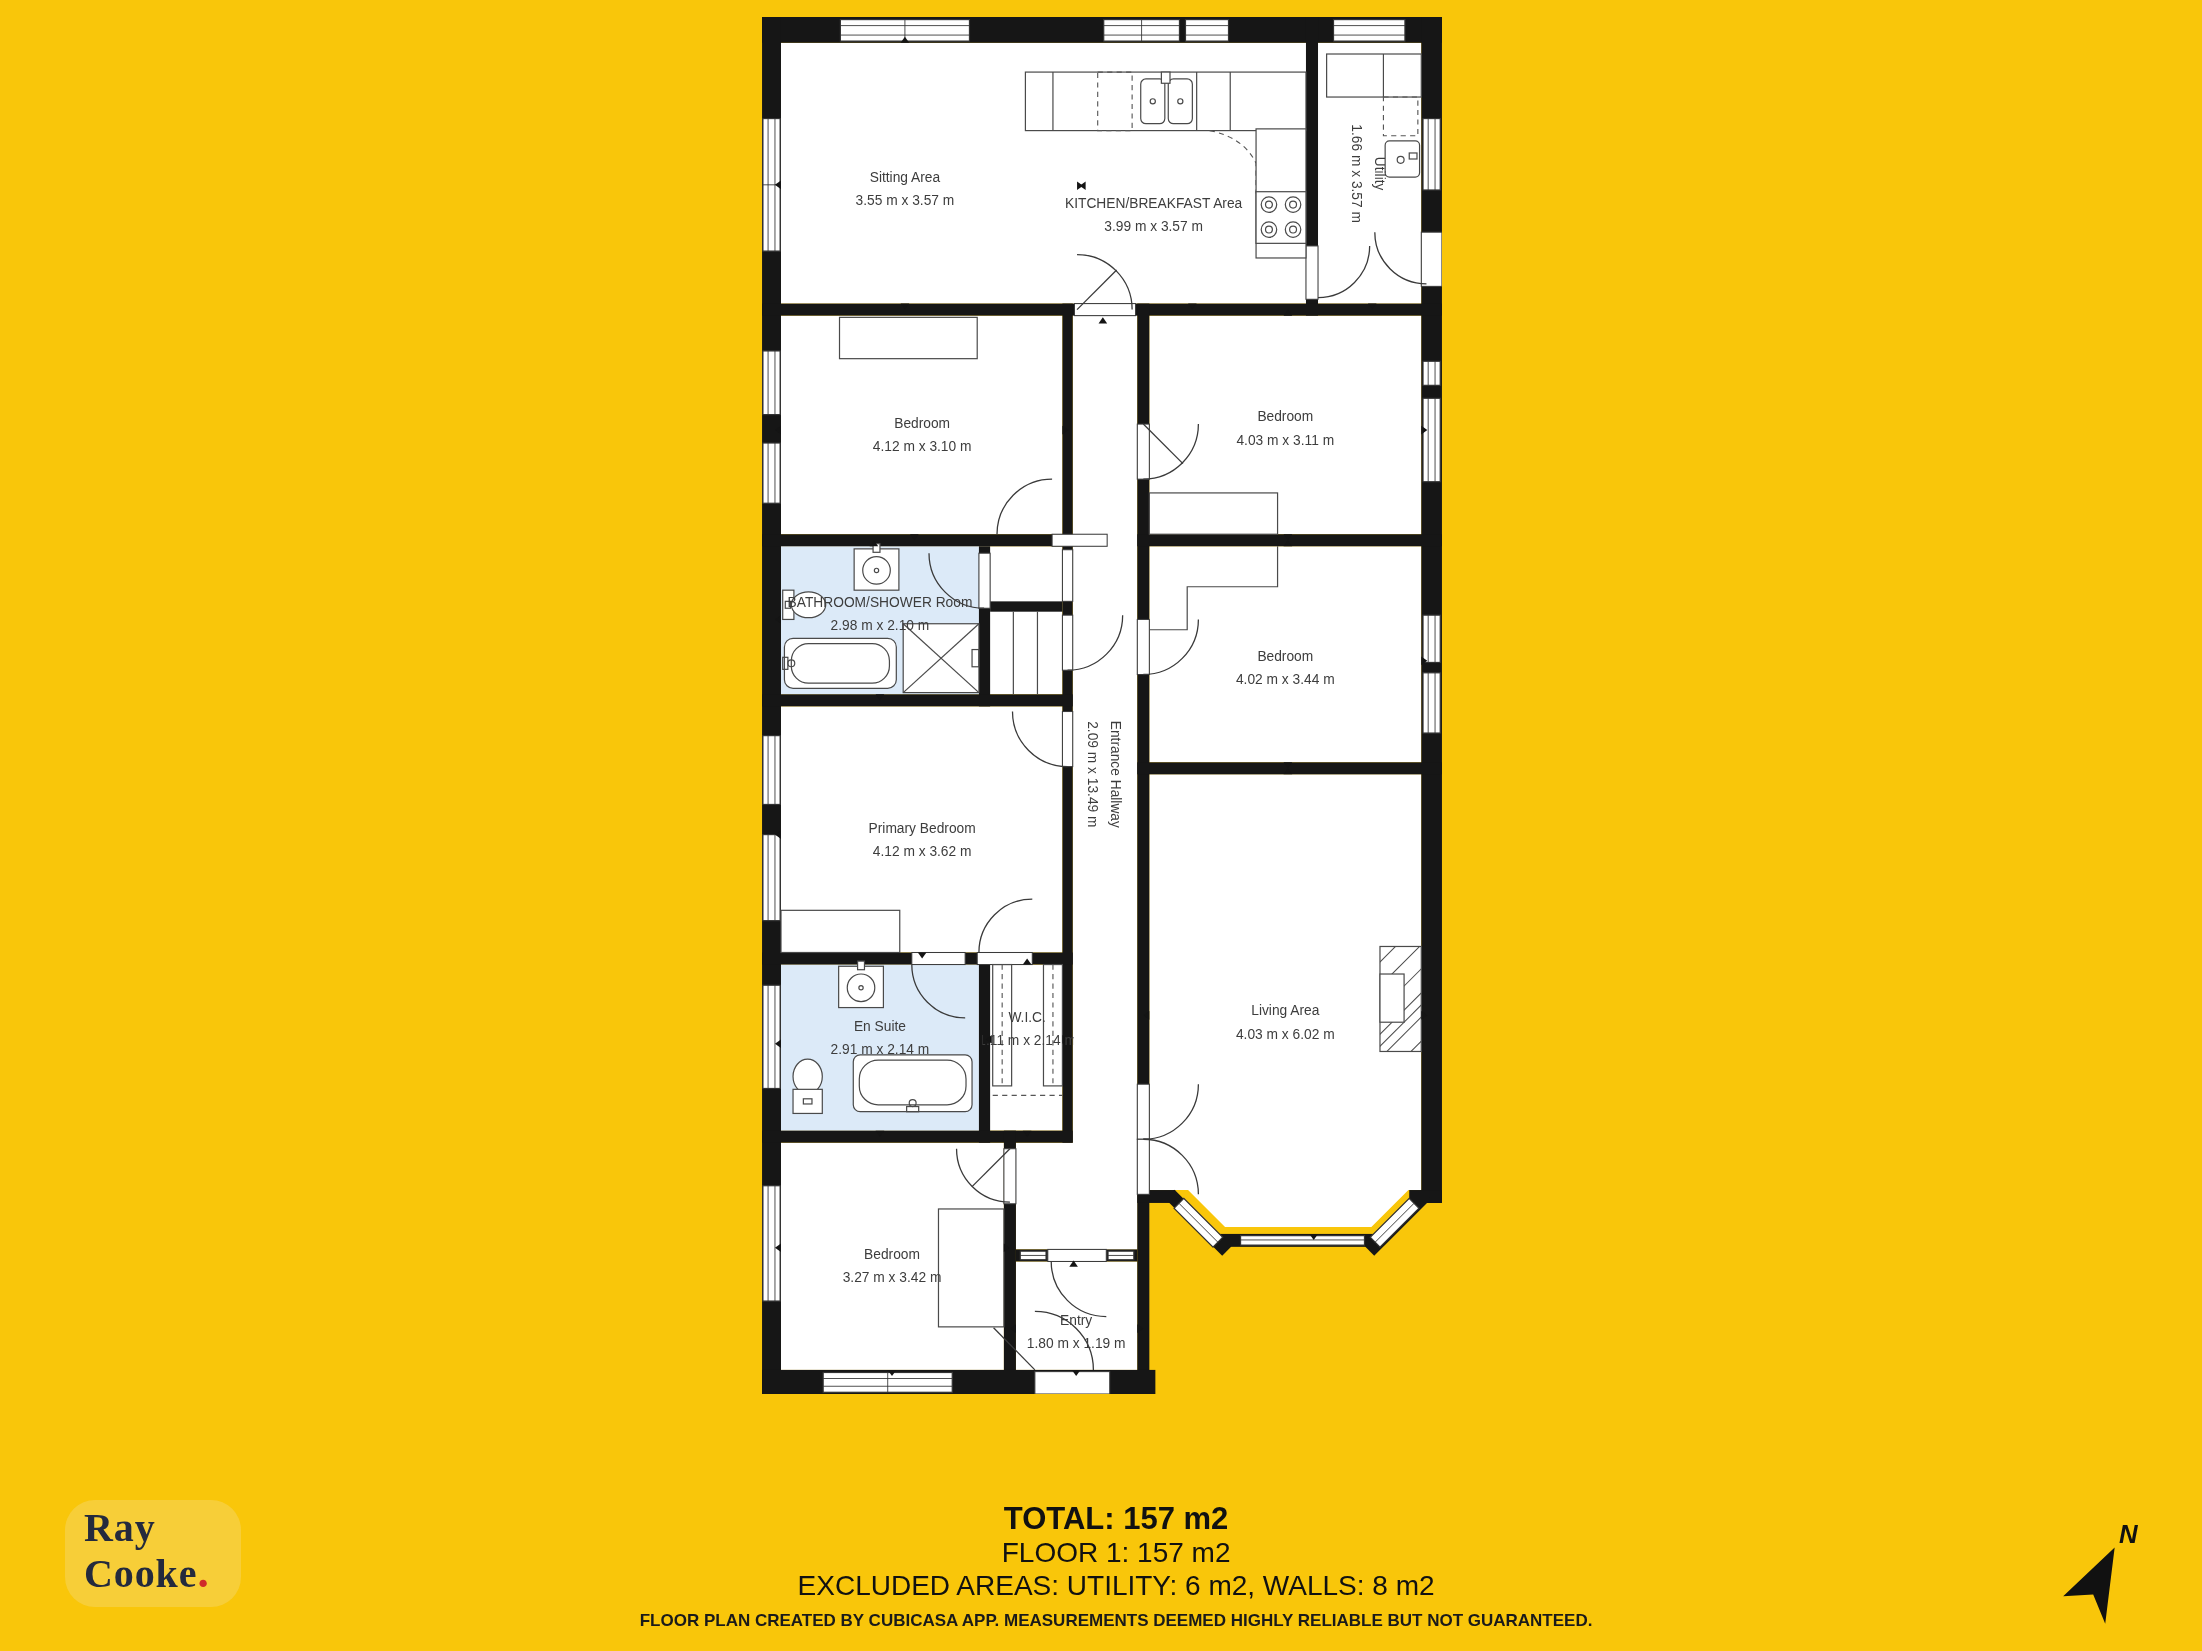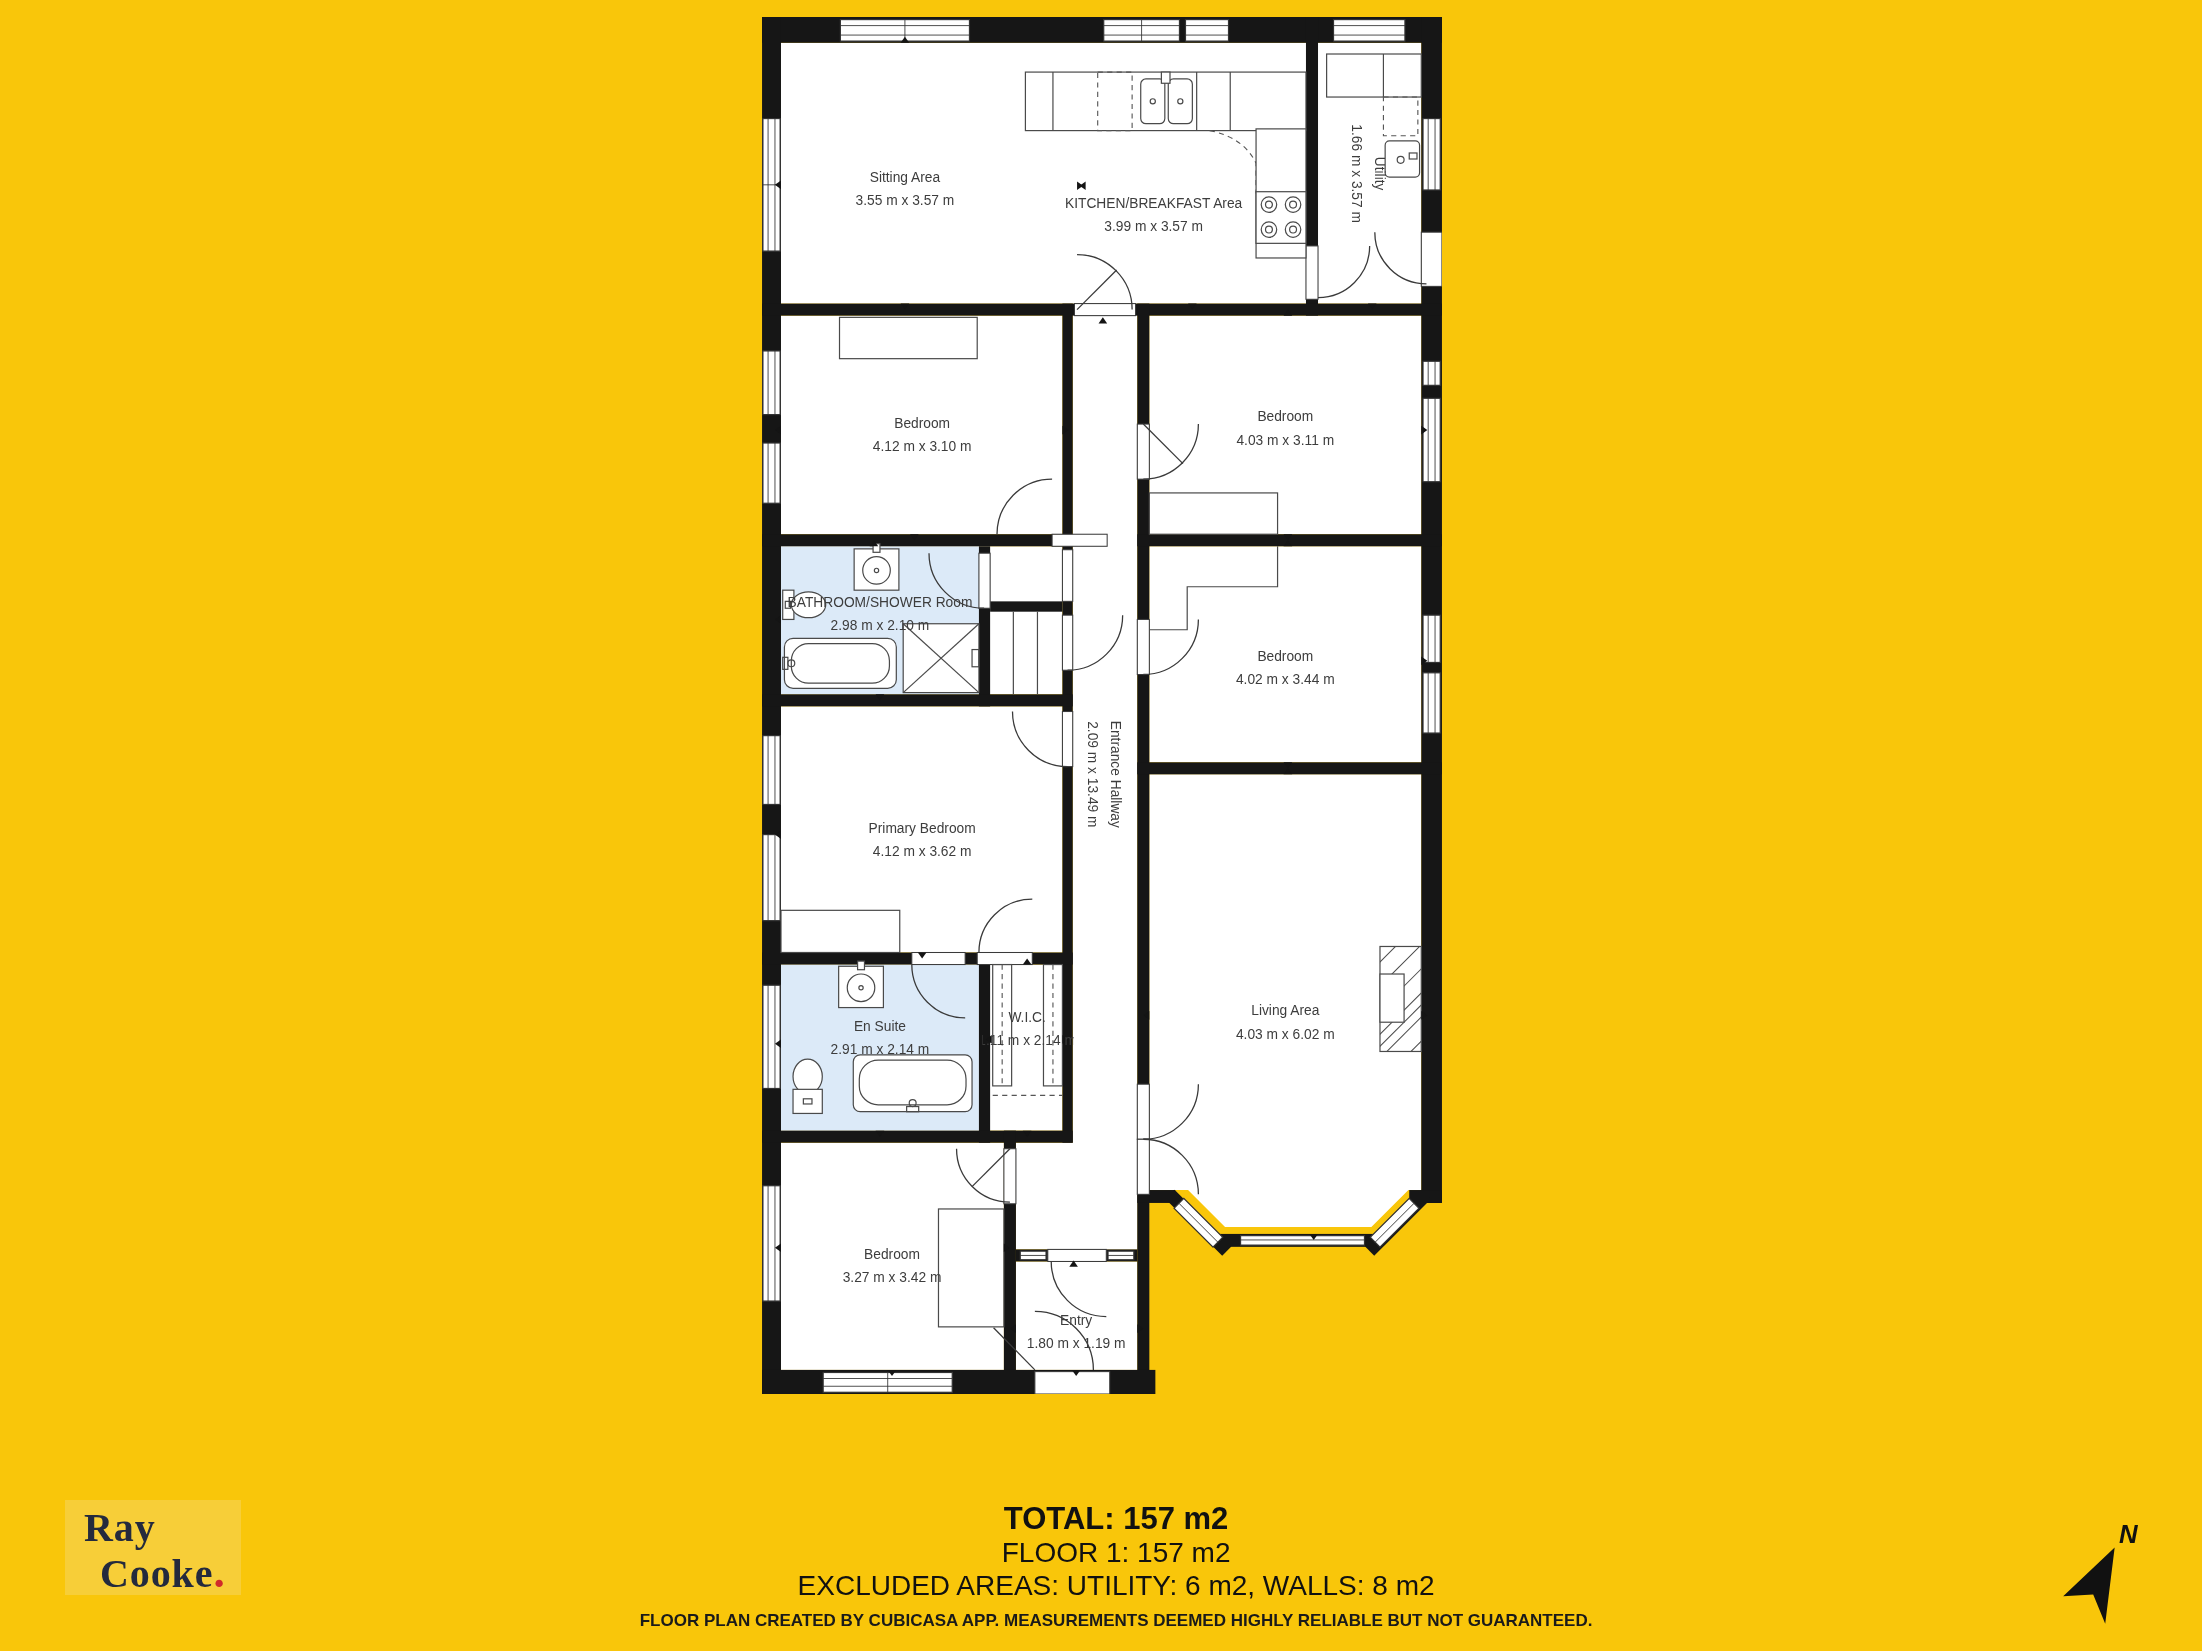--- a/index.html
+++ b/index.html
@@ -12,21 +12,21 @@
   .dash{stroke:#555;stroke-width:1.3;fill:none;stroke-dasharray:6,5;}
   .arc{stroke:#3a3a3a;stroke-width:1.5;fill:none;}
   .gap{fill:#fff;stroke:#3a3a3a;stroke-width:1.2;}
   .win{fill:#fff;stroke:#333;stroke-width:1.4;}
   .winline{stroke:#333;stroke-width:1;fill:none;}
   .marker{fill:#141414;}
   .summary{position:absolute;left:14.6px;width:2203px;text-align:center;color:#111;}
   .summary .total{font-size:31px;font-weight:bold;line-height:34px;}
   .summary .line{font-size:28px;line-height:33px;}
   .footer{position:absolute;left:14.6px;top:1611px;width:2203px;text-align:center;font-size:17px;font-weight:bold;color:#1a1a1a;}
-  .logo{position:absolute;left:65px;top:1500px;width:176px;height:95px;padding:5.2px 0 0 19px;box-sizing:border-box;}
+  .logo{position:absolute;left:65px;top:1500px;width:176px;height:107px;padding:5.2px 0 0 19px;box-sizing:border-box;border-radius:30px;}
   .logo .l{font-family:"Liberation Serif",serif;font-weight:bold;font-size:40px;line-height:45px;letter-spacing:0.9px;}
   .logo .dot{font-size:45px;}
   .compass{position:absolute;left:2052px;top:1519px;}
 </style>
 </head>
 <body style="background: rgb(249, 198, 10);">
 
 <div class="plan-wrap">
 <svg width="680" height="1377" viewBox="0 0 790 1600">
   <defs>
@@ -434,21 +434,21 @@
 <div class="summary" style="top:1502px;">
   <div class="total">TOTAL: 157 m2</div>
   <div class="line">FLOOR 1: 157 m2</div>
   <div class="line">EXCLUDED AREAS: UTILITY: 6 m2, WALLS: 8 m2</div>
 </div>
 
 <div class="footer">FLOOR PLAN CREATED BY CUBICASA APP. MEASUREMENTS DEEMED HIGHLY RELIABLE BUT NOT GUARANTEED.</div>
 
 <div class="logo" style="background: rgb(247, 206, 56);">
   <div class="l" style="color: rgb(36, 42, 61);"><span>Ray</span></div>
-  <div class="l" style="color: rgb(36, 42, 61); margin-left: 16px;"><span>Cooke</span><span class="dot" style="color: rgb(208, 42, 42);">.</span></div>
+  <div class="l" style="color: rgb(36, 42, 61);"><span>Cooke</span><span class="dot" style="color: rgb(208, 42, 42);">.</span></div>
 </div>
 
 <div class="compass">
   <svg width="103" height="116" viewBox="0 0 120 135">
     <polygon points="73,33 13,90 48,88 62,122" fill="#111"></polygon>
     <text x="78" y="28" font-size="30" font-style="italic" font-weight="bold" fill="#111">N</text>
   </svg>
 </div>
 
 

